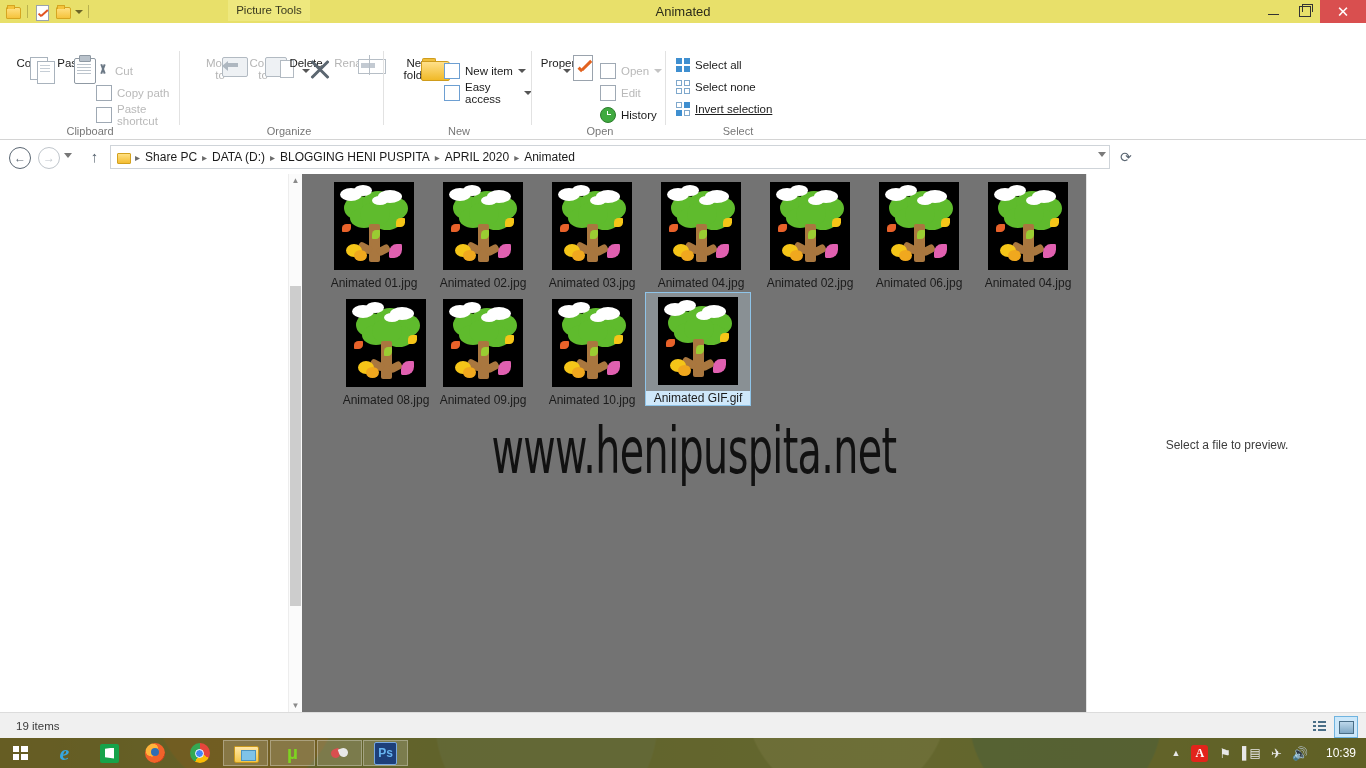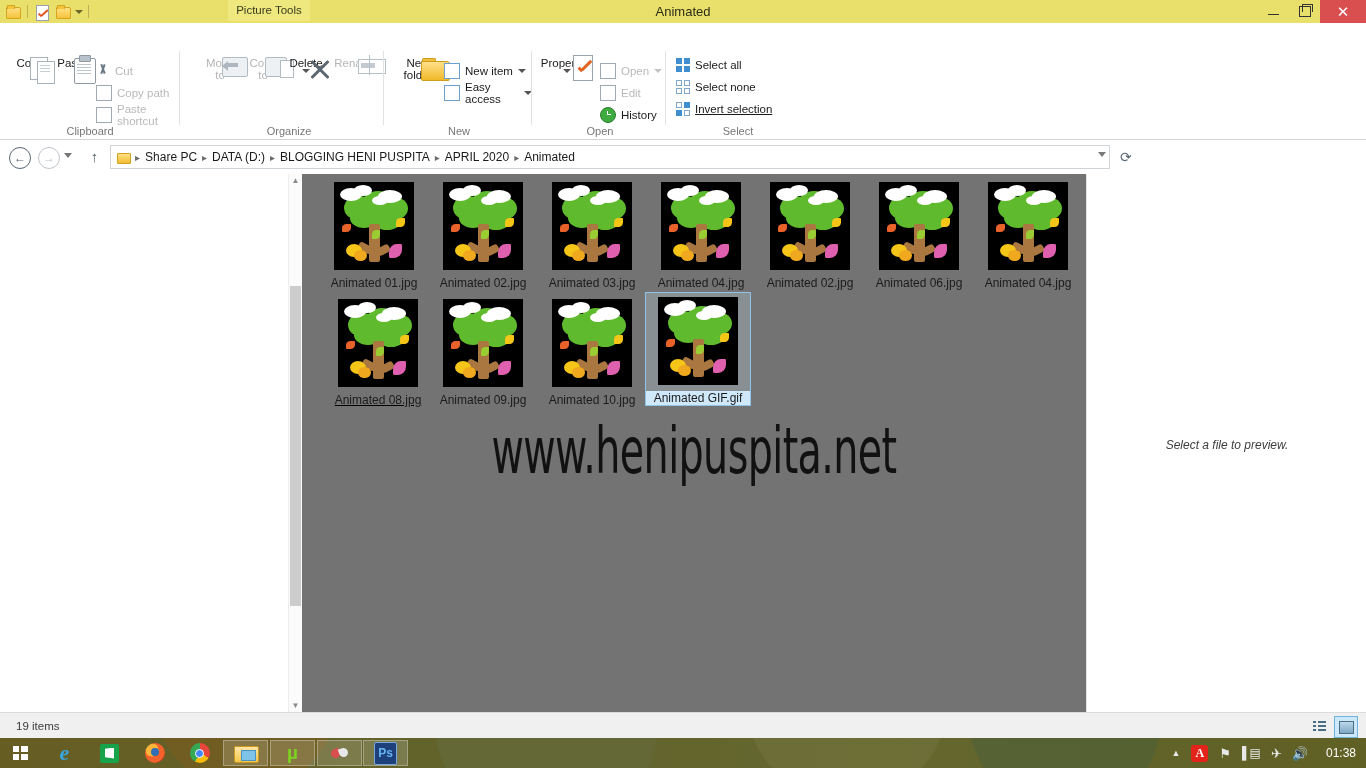--- a/index.html
+++ b/index.html
@@ -93,21 +93,21 @@
   .mag:after{content:"";position:absolute;left:7px;top:8px;width:5px;height:1.4px;background:#555;transform:rotate(45deg);}
 
   
   .body{position:absolute;left:0;top:174px;width:1366px;height:538px;background:#fff;}
   .navpane{position:absolute;left:0;top:0;width:286px;height:538px;background:#fff;}
   .navscroll{position:absolute;left:288px;top:0;width:13px;height:538px;background:#fbfbfb;border-left:1px solid #ededed;}
   .navscroll .thumb{position:absolute;left:1px;top:112px;width:11px;height:320px;background:#cdcdcd;}
   .navscroll .arw{position:absolute;left:0;width:13px;height:13px;color:#8a8a8a;font-size:8px;text-align:center;line-height:13px;}
   .content{position:absolute;left:302px;top:0;width:784px;height:538px;background:#737373;}
   .prevpane{position:absolute;left:1086px;top:0;width:280px;height:538px;background:#fff;border-left:1px solid #e4e4e4;}
-  .prevtext{position:absolute;top:264px;width:100%;text-align:center;font-size:12px;color:#3d3d3d;font-style:italic;}
+  .prevtext{position:absolute;top:264px;width:100%;text-align:center;font-size:12px;color:#3d3d3d;}
 
   
   .grid{position:absolute;left:18px;top:4px;width:760px;}
   .cell{position:absolute;width:108px;}
   .cell .thumbwrap{width:86px;height:96px;margin:0 auto;position:relative;}
   .cell .fname{margin-top:2px;text-align:center;font-size:12px;color:#1b1b1b;line-height:14px;white-space:nowrap;}
   .cell.selected{border:1px solid #8fc4e8;background:rgba(205,232,247,.25);}
   .cell.selected .fname{background:#cfe8fa;}
 
   .tree{position:absolute;left:3px;top:4px;width:80px;height:88px;background:#000;overflow:hidden;}
@@ -561,21 +561,21 @@
                 <div class="lf" style="left: 20px; top: 68px; width: 13px; height: 11px; background: rgb(240, 168, 30); border-radius: 50%;"></div>
                 <div class="lf" style="left: 55px; top: 62px; width: 13px; height: 14px; background: rgb(224, 96, 176); border-radius: 60% 10%;"></div>
                 <div class="lf" style="left: 8px; top: 42px; width: 9px; height: 8px; background: rgb(232, 98, 42); border-radius: 50% 10%;"></div>
                 <div class="lf" style="left: 62px; top: 36px; width: 9px; height: 9px; background: rgb(245, 197, 24); border-radius: 50% 10%;"></div>
                 <div class="lf" style="left: 38px; top: 48px; width: 8px; height: 9px; background: rgb(154, 205, 50); border-radius: 50% 10%;"></div>
               </div>
             </div>
           <div class="fname">Animated 04.jpg</div>
         </div>
 
-        <div class="cell" style="left:4px;top:117px;text-decoration:underline;">
+        <div class="cell" style="left:12px;top:117px;">
           <div class="thumbwrap">
               <div class="tree">
                 <div class="leafmass" style="left: 10px; top: 14px; width: 30px; height: 24px;"></div>
                 <div class="leafmass" style="left: 28px; top: 9px; width: 32px; height: 26px;"></div>
                 <div class="leafmass" style="left: 46px; top: 15px; width: 28px; height: 23px;"></div>
                 <div class="leafmass" style="left: 16px; top: 26px; width: 28px; height: 20px;"></div>
                 <div class="leafmass" style="left: 38px; top: 27px; width: 30px; height: 21px;"></div>
                 <div class="leafmass" style="left: 26px; top: 20px; width: 30px; height: 24px;"></div>
                 <div class="cloud" style="left: 6px; top: 6px; width: 22px; height: 13px;"></div>
                 <div class="cloud" style="left: 20px; top: 3px; width: 18px; height: 11px;"></div>
@@ -753,18 +753,18 @@
       <span style="width:21px;height:21px;background:#1d3f7a;border:1px solid #79a8e0;border-radius:2px;color:#67b4f0;font-size:12px;font-weight:bold;display:flex;align-items:center;justify-content:center;font-family:'Liberation Sans',sans-serif;">Ps</span>
     </div>
 
     <div class="tray">
       <span style="color:#e8e8e8;font-size:9px;">▲</span>
       <span style="width:17px;height:17px;background:#e2241b;border-radius:3px;color:#fff;font-size:12px;font-weight:bold;display:flex;align-items:center;justify-content:center;font-family:'Liberation Serif',serif;">A</span>
       <span style="color:#e8e8e8;font-size:13px;">⚑</span>
       <span style="color:#e8e8e8;font-size:12px;letter-spacing:-1px;">▌▤</span>
       <span style="color:#e8e8e8;font-size:13px;">✈</span>
       <span style="color:#e8e8e8;font-size:13px;">🔊</span>
-      <span class="traytime">01:38</span>
+      <span class="traytime">10:39</span>
     </div>
 
   </div>
 
 </div>
 
 </body></html>

